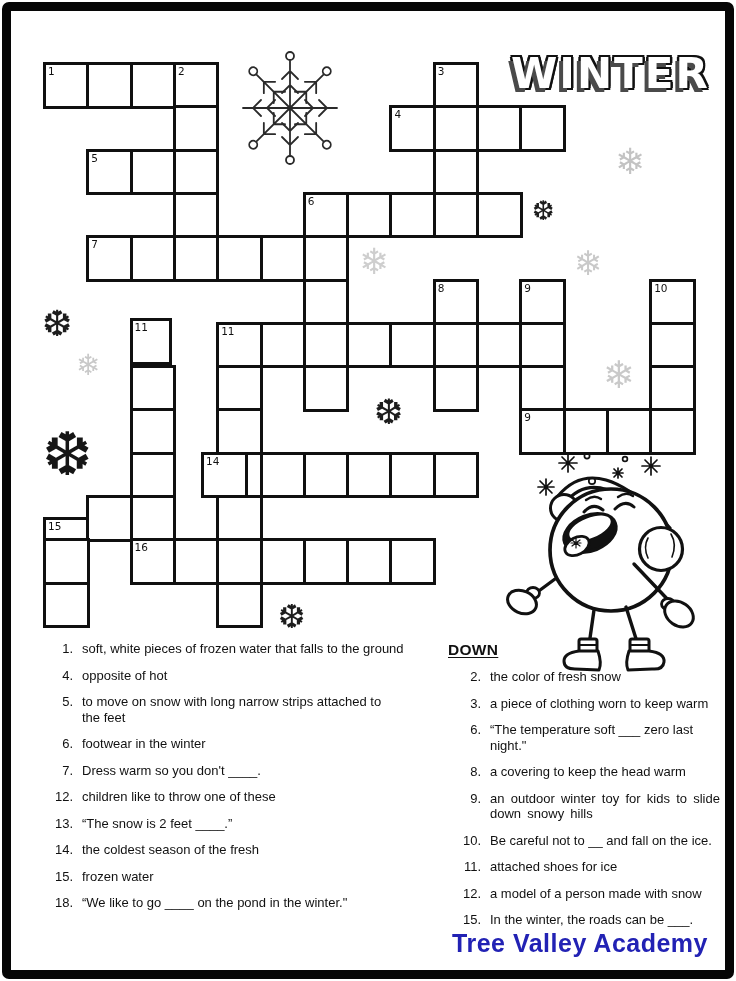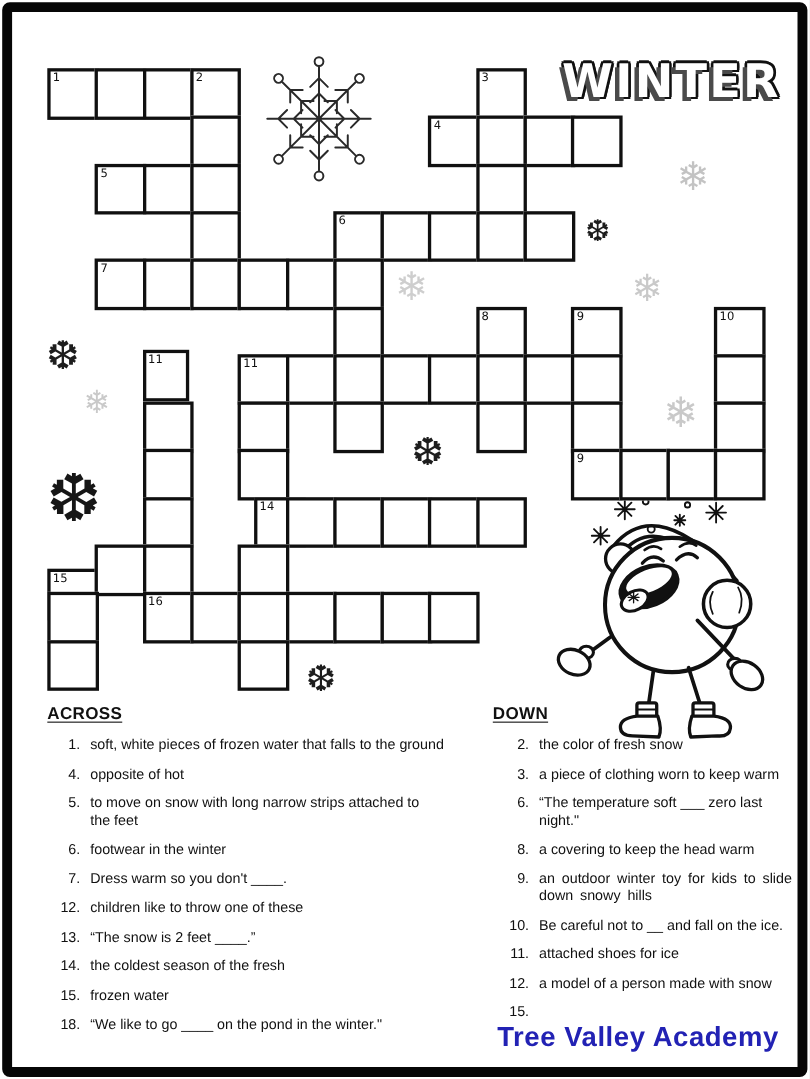--- a/index.html
+++ b/index.html
@@ -154,21 +154,21 @@
       <div class="cell" style="left: 649.2px; top: 365.1px; width: 46.6px; height: 46.6px;"></div>
       <div class="cell" style="left: 129.6px; top: 408.4px; width: 46.6px; height: 46.6px;"></div>
       <div class="cell" style="left: 216.2px; top: 408.4px; width: 46.6px; height: 46.6px;"></div>
       <div class="cell" style="left: 519.3px; top: 408.4px; width: 46.6px; height: 46.6px;">
         <span class="cellnum">9</span>
       </div>
       <div class="cell" style="left: 562.6px; top: 408.4px; width: 46.6px; height: 46.6px;"></div>
       <div class="cell" style="left: 605.9px; top: 408.4px; width: 46.6px; height: 46.6px;"></div>
       <div class="cell" style="left: 649.2px; top: 408.4px; width: 46.6px; height: 46.6px;"></div>
       <div class="cell" style="left: 129.6px; top: 451.7px; width: 46.6px; height: 46.6px;"></div>
-      <div class="cell" style="left: 231px; top: 451.7px; width: 46.6px; height: 46.6px;">
+      <div class="cell" style="left: 201px; top: 451.7px; width: 46.6px; height: 46.6px;">
         <span class="cellnum">14</span>
       </div>
       <div class="cell" style="left: 259.5px; top: 451.7px; width: 46.6px; height: 46.6px;"></div>
       <div class="cell" style="left: 302.8px; top: 451.7px; width: 46.6px; height: 46.6px;"></div>
       <div class="cell" style="left: 346.1px; top: 451.7px; width: 46.6px; height: 46.6px;"></div>
       <div class="cell" style="left: 389.4px; top: 451.7px; width: 46.6px; height: 46.6px;"></div>
       <div class="cell" style="left: 432.7px; top: 451.7px; width: 46.6px; height: 46.6px;"></div>
       <div class="cell" style="left: 43px; top: 495px; width: 46.6px; height: 46.6px; margin-top: 22px;">
         <span class="cellnum">15</span>
       </div>
@@ -254,21 +254,20 @@
     </g>
 
     <g>
       <rect x="152" y="193" width="19" height="16" rx="2" fill="#fff" stroke-width="3"></rect>
       <path d="M171,205 q16,2 15,11 q-1,8 -12,7 l-24,1 q-3,-7 1,-19 z" fill="#fff" stroke-width="3"></path>
       <path d="M153,199 h18" stroke-width="2"></path>
     </g>
   </svg>
 
   <div class="clue-col" id="across-col">
-    <h2 class="clue-head">ACROSS</h2>
     <ul class="clues" id="across-list">
         <li>
           <span class="clue-num">1.</span>
           <span class="clue-text">soft, white pieces of frozen water that falls to the ground</span>
         </li>
         <li>
           <span class="clue-num">4.</span>
           <span class="clue-text">opposite of hot</span>
         </li>
         <li>
@@ -337,18 +336,19 @@
         <li>
           <span class="clue-num">11.</span>
           <span class="clue-text">attached shoes for ice</span>
         </li>
         <li>
           <span class="clue-num">12.</span>
           <span class="clue-text">a model of a person made with snow</span>
         </li>
         <li>
           <span class="clue-num">15.</span>
+          <span class="clue-text">In the winter, the roads can be ___.</span>
         </li>
       </ul>
   </div>
 
   <div class="brand" style="color: rgb(34, 34, 180);">Tree Valley Academy</div>
 </div>
 
 </body></html>

